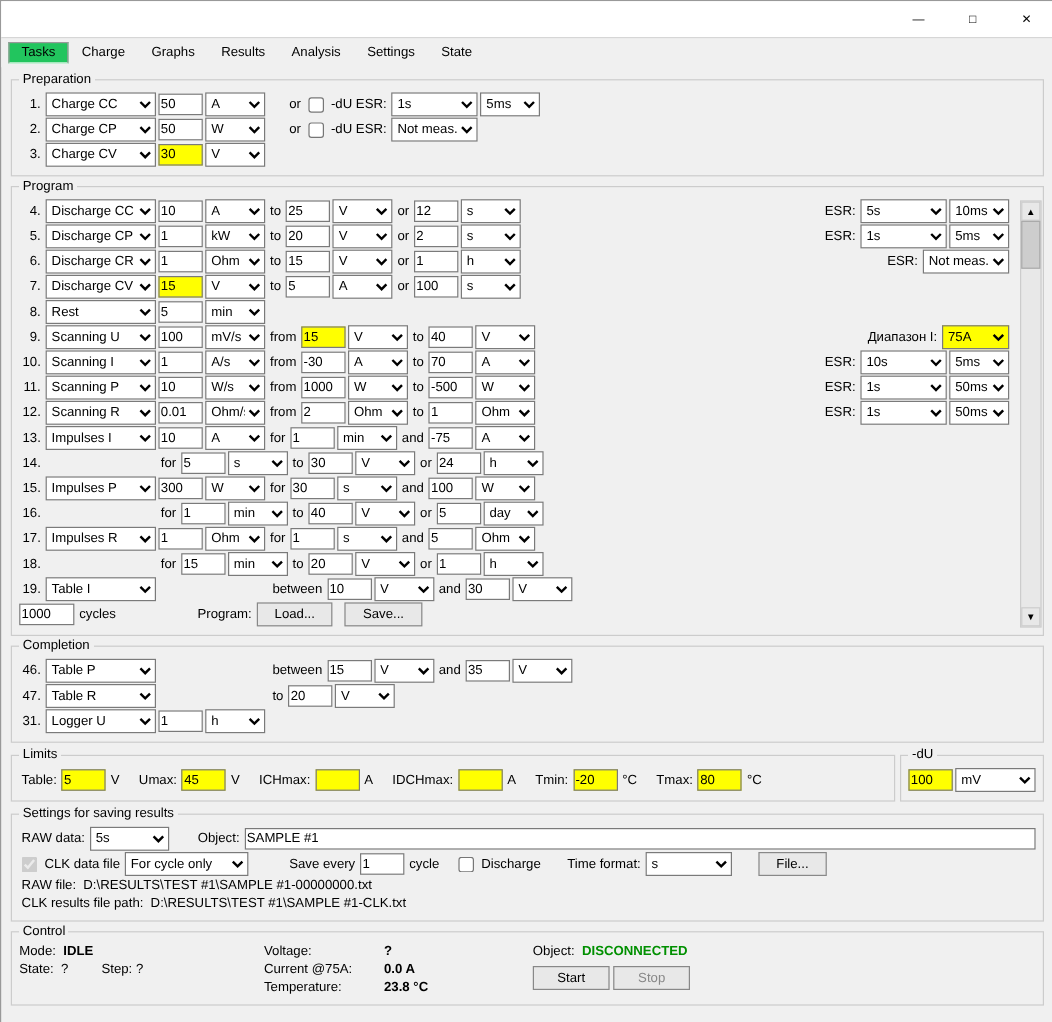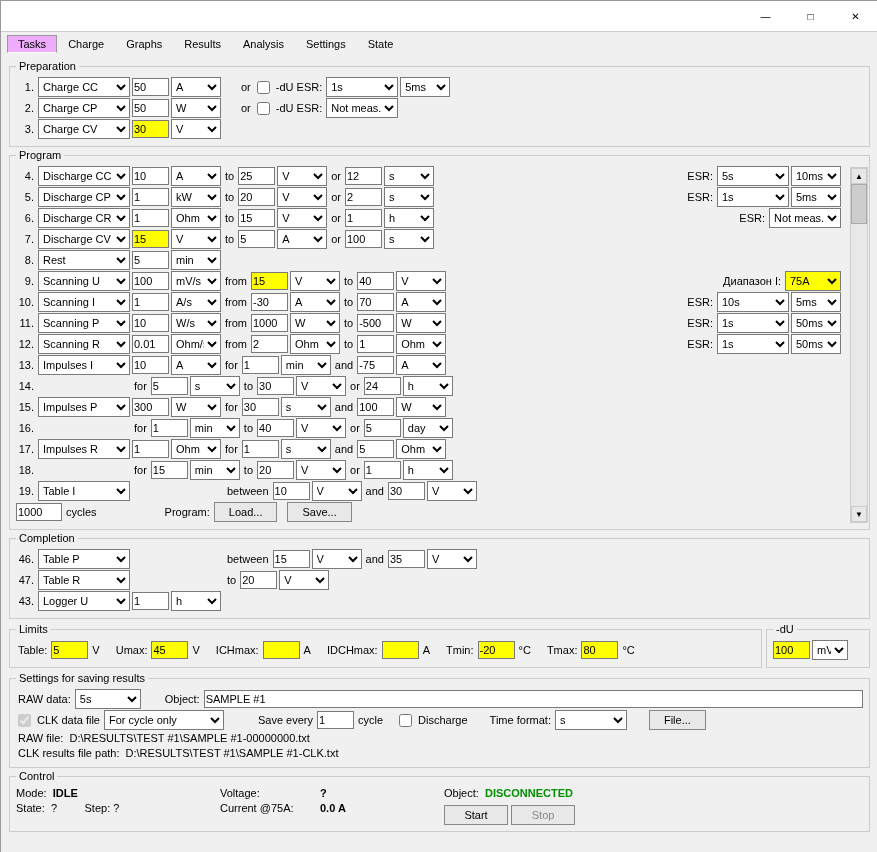--- a/index.html
+++ b/index.html
@@ -1,21 +1,21 @@
 <!DOCTYPE html>
 <html><head>
 <meta charset="utf-8">
 <style>
 html,body{margin:0;padding:0;font-family:"Segoe UI",Tahoma,Arial,sans-serif;font-size:11px;background:#f0f0f0;color:#000}
 .window{width:877px;height:852px;background:#f0f0f0;border:1px solid #999;position:relative}
 .titlebar{height:30px;background:#fff;display:flex;justify-content:flex-end;align-items:center;padding-right:0;border-bottom:1px solid #ccc}
 .titlebar .btn{width:45px;height:30px;display:flex;align-items:center;justify-content:center;font-size:10px}
 .menu{height:20px;display:flex;align-items:center;padding:2px 6px;background:#f0f0f0}
 .menu span{padding:2px 10px;border:1px solid transparent}
-.menu .active{background:#f0abfc;border:1px solid #999;border-bottom-color:#fff}
+.menu .active{background:#22c55e;border:1px solid #999;border-bottom-color:#fff}
 .body{padding:2px 8px 4px 8px}
 fieldset{border:1px solid #ccc;margin:2px 0;padding:4px 6px 6px 6px;background:#f0f0f0}
 legend{padding:0 3px;font-size:11px}
 .row{display:flex;align-items:center;margin:1px 0;height:20px;gap:2px}
 .num{width:18px;text-align:right;margin-right:2px}
 select,input[type=text]{border:1px solid #7a7a7a;background:#fff;font:11px Tahoma,Arial;height:18px;box-sizing:border-box;padding:0 1px}
 select{height:20px;padding:0}
 input.hl{background:#ffff00}
 .label{margin:0 2px}
 .w-type{width:92px}
@@ -339,21 +339,21 @@
           </div>
           <div class="row">
             <span class="num">47.</span>
             <select class="w-type"><option>Table R</option></select>
             <span style="width: 91px;"></span>
             <span class="label">to</span>
             <input type="text" class="w-val2" value="20" style="">
             <select class="w-unit2"><option>V</option></select>
           </div>
           <div class="row">
-            <span class="num">43.</span>
+            <span class="num">31.</span>
             <select class="w-type"><option>Logger U</option></select>
             <input type="text" class="w-val" value="1" style="">
             <select class="w-unit"><option>h</option></select>
           </div>
         </div>
     </fieldset>
 
     <div style="display:flex;gap:4px">
       <fieldset style="flex:1">
         <legend>Limits</legend>
@@ -380,38 +380,38 @@
           <span style="width:8px"></span>
           <span class="label">Tmax:</span>
           <input type="text" class="w-val hl" value="80" style="">
           <span class="label">°C</span>
         </div>
       </fieldset>
       <fieldset style="width:90px">
         <legend>-dU</legend>
         <div class="row">
           <input type="text" class="w-val hl" value="100" style="">
-          <select class="w-unit" style="width:36px"><option>mV</option></select>
+          <select class="w-unit" style="width:67px"><option>mV</option></select>
         </div>
       </fieldset>
     </div>
 
     <fieldset>
       <legend>Settings for saving results</legend>
       <div class="row">
         <span class="label">RAW data:</span>
         <select class="w-esr" style="width:66px"><option>5s</option></select>
         <span style="width:18px"></span>
         <span class="label">Object:</span>
         <input type="text" style="flex: 1 1 0%;" value="SAMPLE #1">
       </div>
       <div class="row">
         <input type="checkbox" class="chk" checked="" disabled="" style="">
         <span class="label">CLK data file</span>
-        <select style="width:120px"><option>For cycle only</option></select>
+        <select style="width:103px"><option>For cycle only</option></select>
         <span style="width:28px"></span>
         <span class="label">Save every</span>
         <input type="text" class="w-val" value="1" style="">
         <span class="label">cycle</span>
         <span style="width:8px"></span>
         <input type="checkbox" class="chk" style="">
         <span class="label">Discharge</span>
         <span style="width:14px"></span>
         <span class="label">Time format:</span>
         <select class="w-esr"><option>s</option></select>
@@ -438,20 +438,24 @@
         </div>
         <div class="status-col" style="width:200px">
           <div style="display:flex">
               <span style="width:100px">Voltage:</span>
               <span class="bold">?</span>
             </div>
           <div style="display:flex">
               <span style="width:100px">Current @75A:</span>
               <span class="bold">0.0 A</span>
             </div>
+          <div style="display:flex">
+              <span style="width:100px">Temperature:</span>
+              <span class="bold">23.8 °C</span>
+            </div>
         </div>
         <div class="status-col">
           <div><span>Object:</span>&nbsp;&nbsp;<span class="green">DISCONNECTED</span></div>
           <div style="margin-top:4px">
             <button class="btn" style="width:64px">Start</button>
             <button class="btn" style="width:64px;color:#888" disabled="">Stop</button>
           </div>
         </div>
       </div>
     </fieldset>

